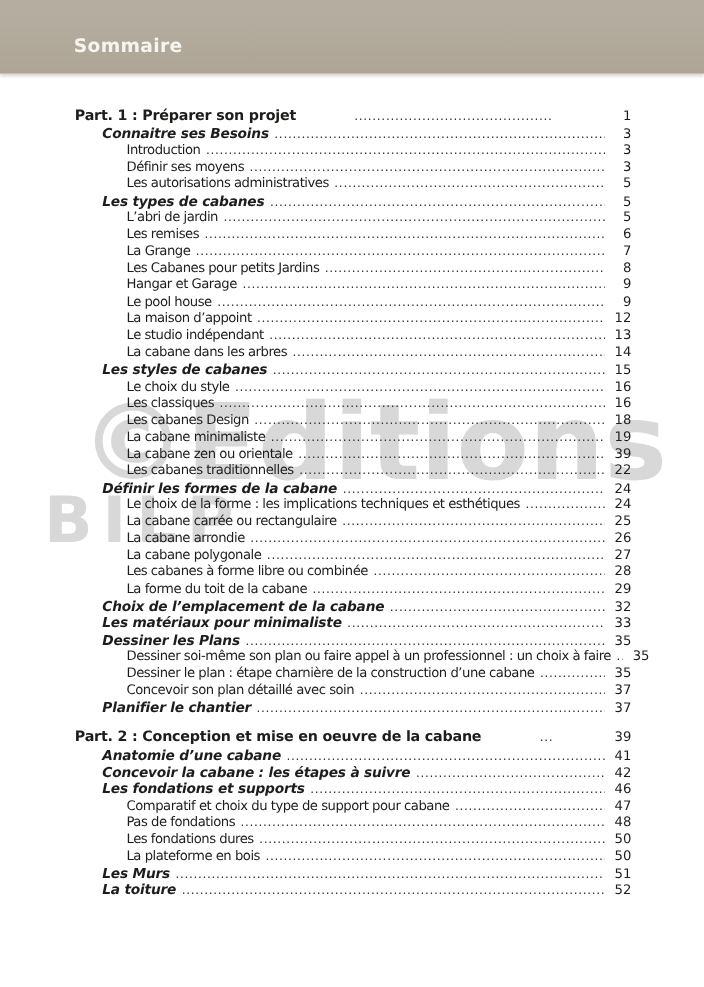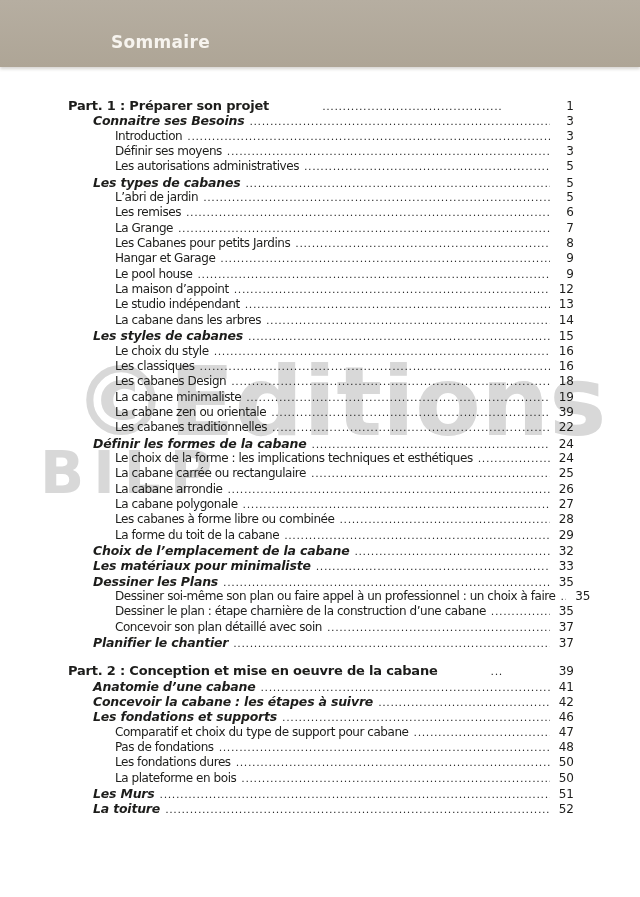--- a/index.html
+++ b/index.html
@@ -18,21 +18,20 @@
     position: absolute; left: 0; top: 0; right: 0; height: 67px;
     background: linear-gradient(#b6aea1, #aea596);
     box-shadow: 0 2px 3px rgba(90,84,72,0.25);
     z-index: 3;
   }
   .header-title {
     position: absolute; left: 67px; top: 34px;
     color: #f7f4ef;
     font-size: 17px; font-weight: bold; letter-spacing: 0.3px;
     line-height: 1;
-    margin-left: 44px;
   }
 
   
   .watermark {
     position: absolute; z-index: 1; color: #d8d8d8;
     font-weight: bold; line-height: 1; white-space: nowrap;
     user-select: none;
   }
   .wm1 { left: 57px; top: 354px; font-size: 96px; letter-spacing: 0px; margin-left: 16px; }
   .wm2 { left: 40px; top: 444px; font-size: 58px; letter-spacing: 9px; }

